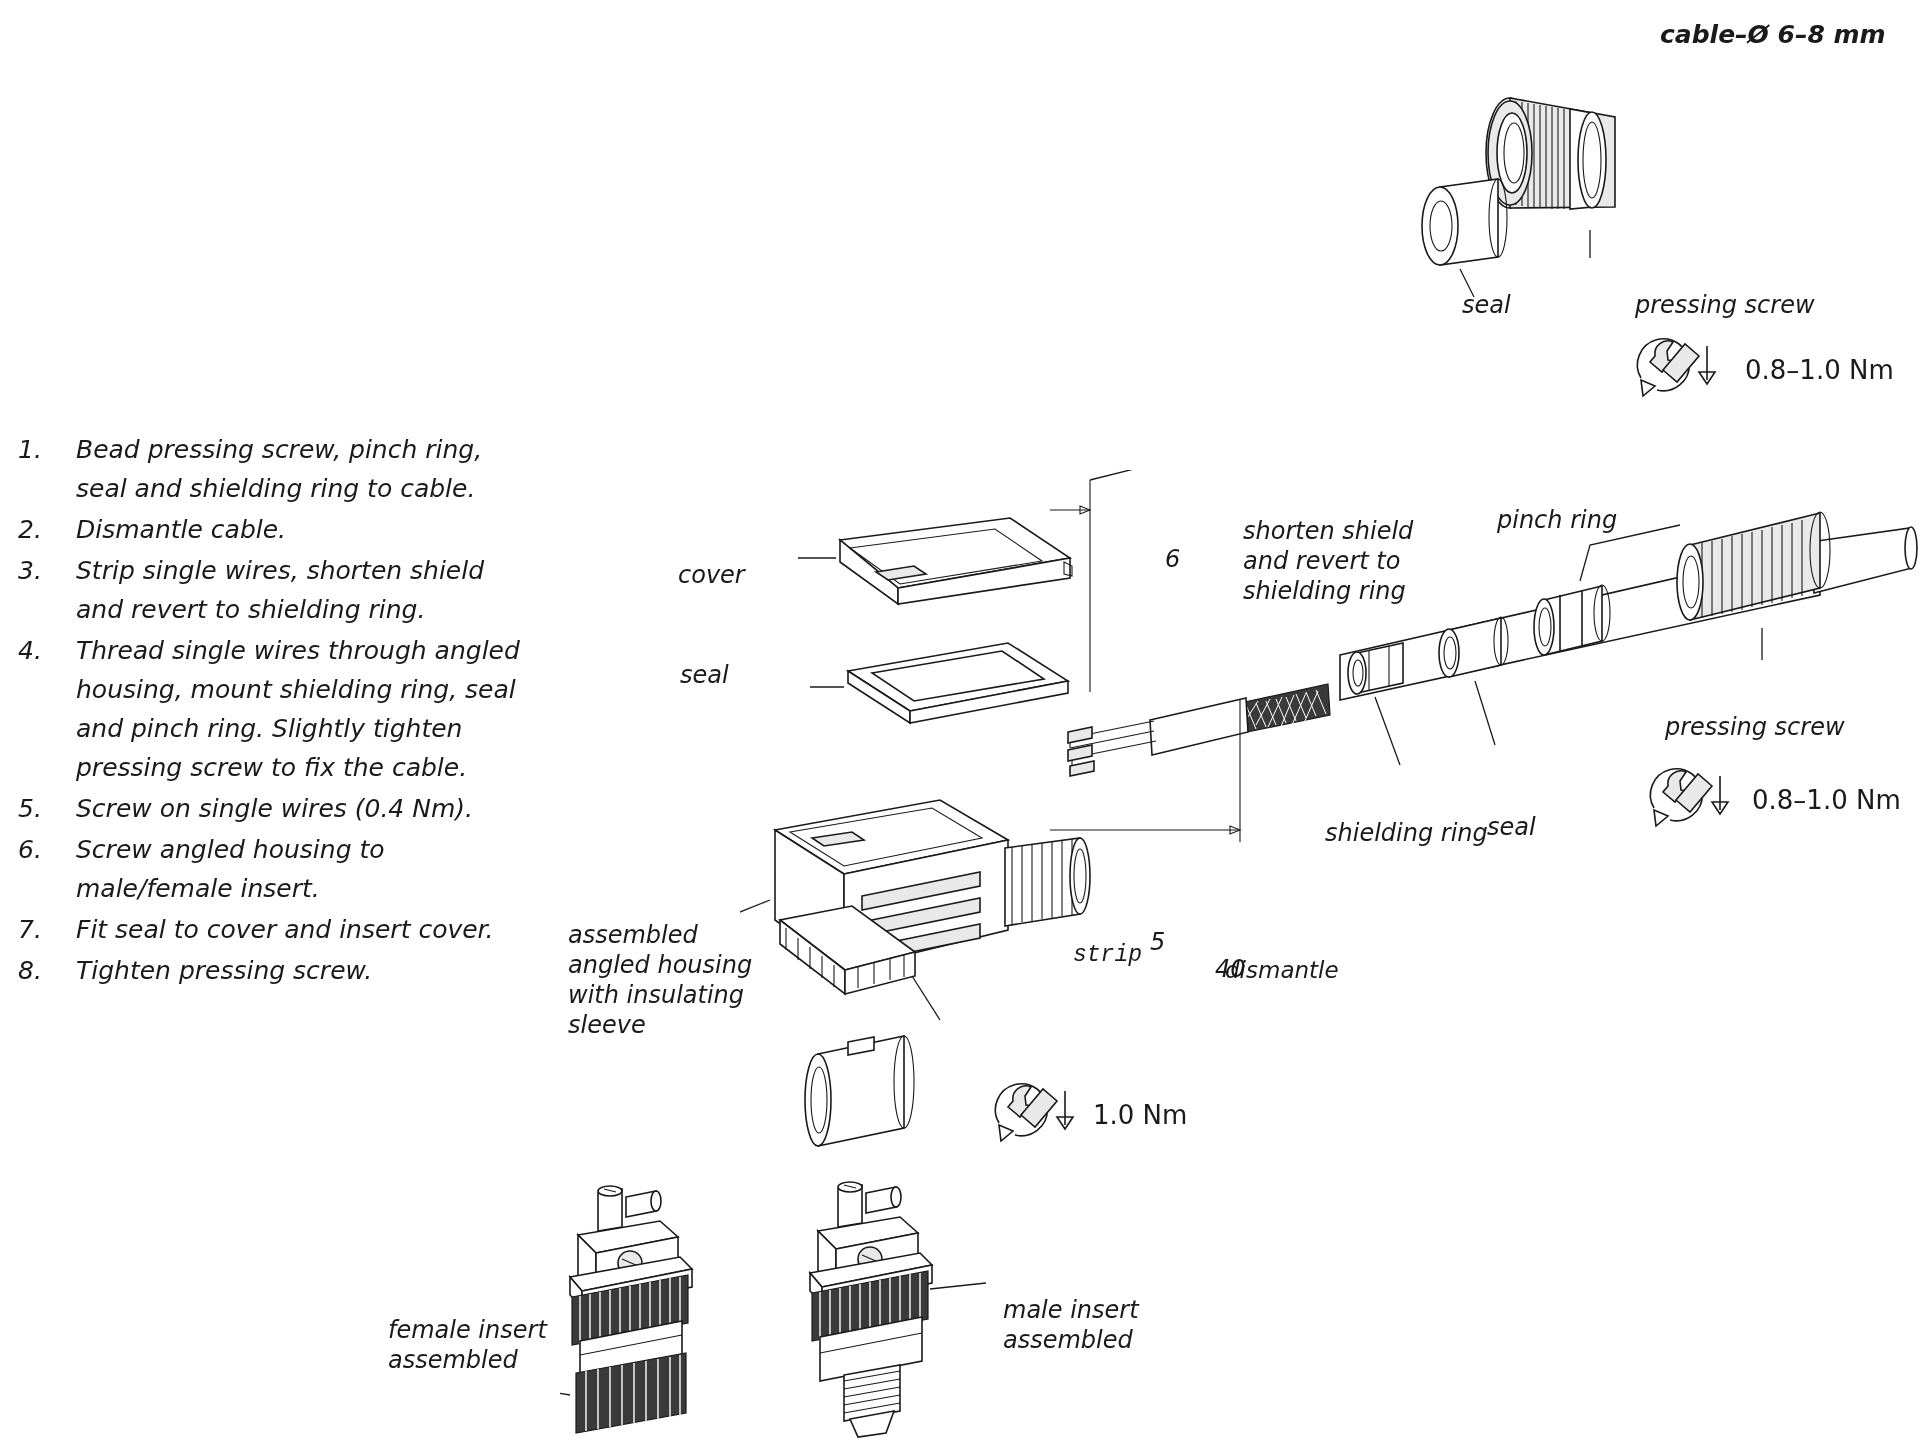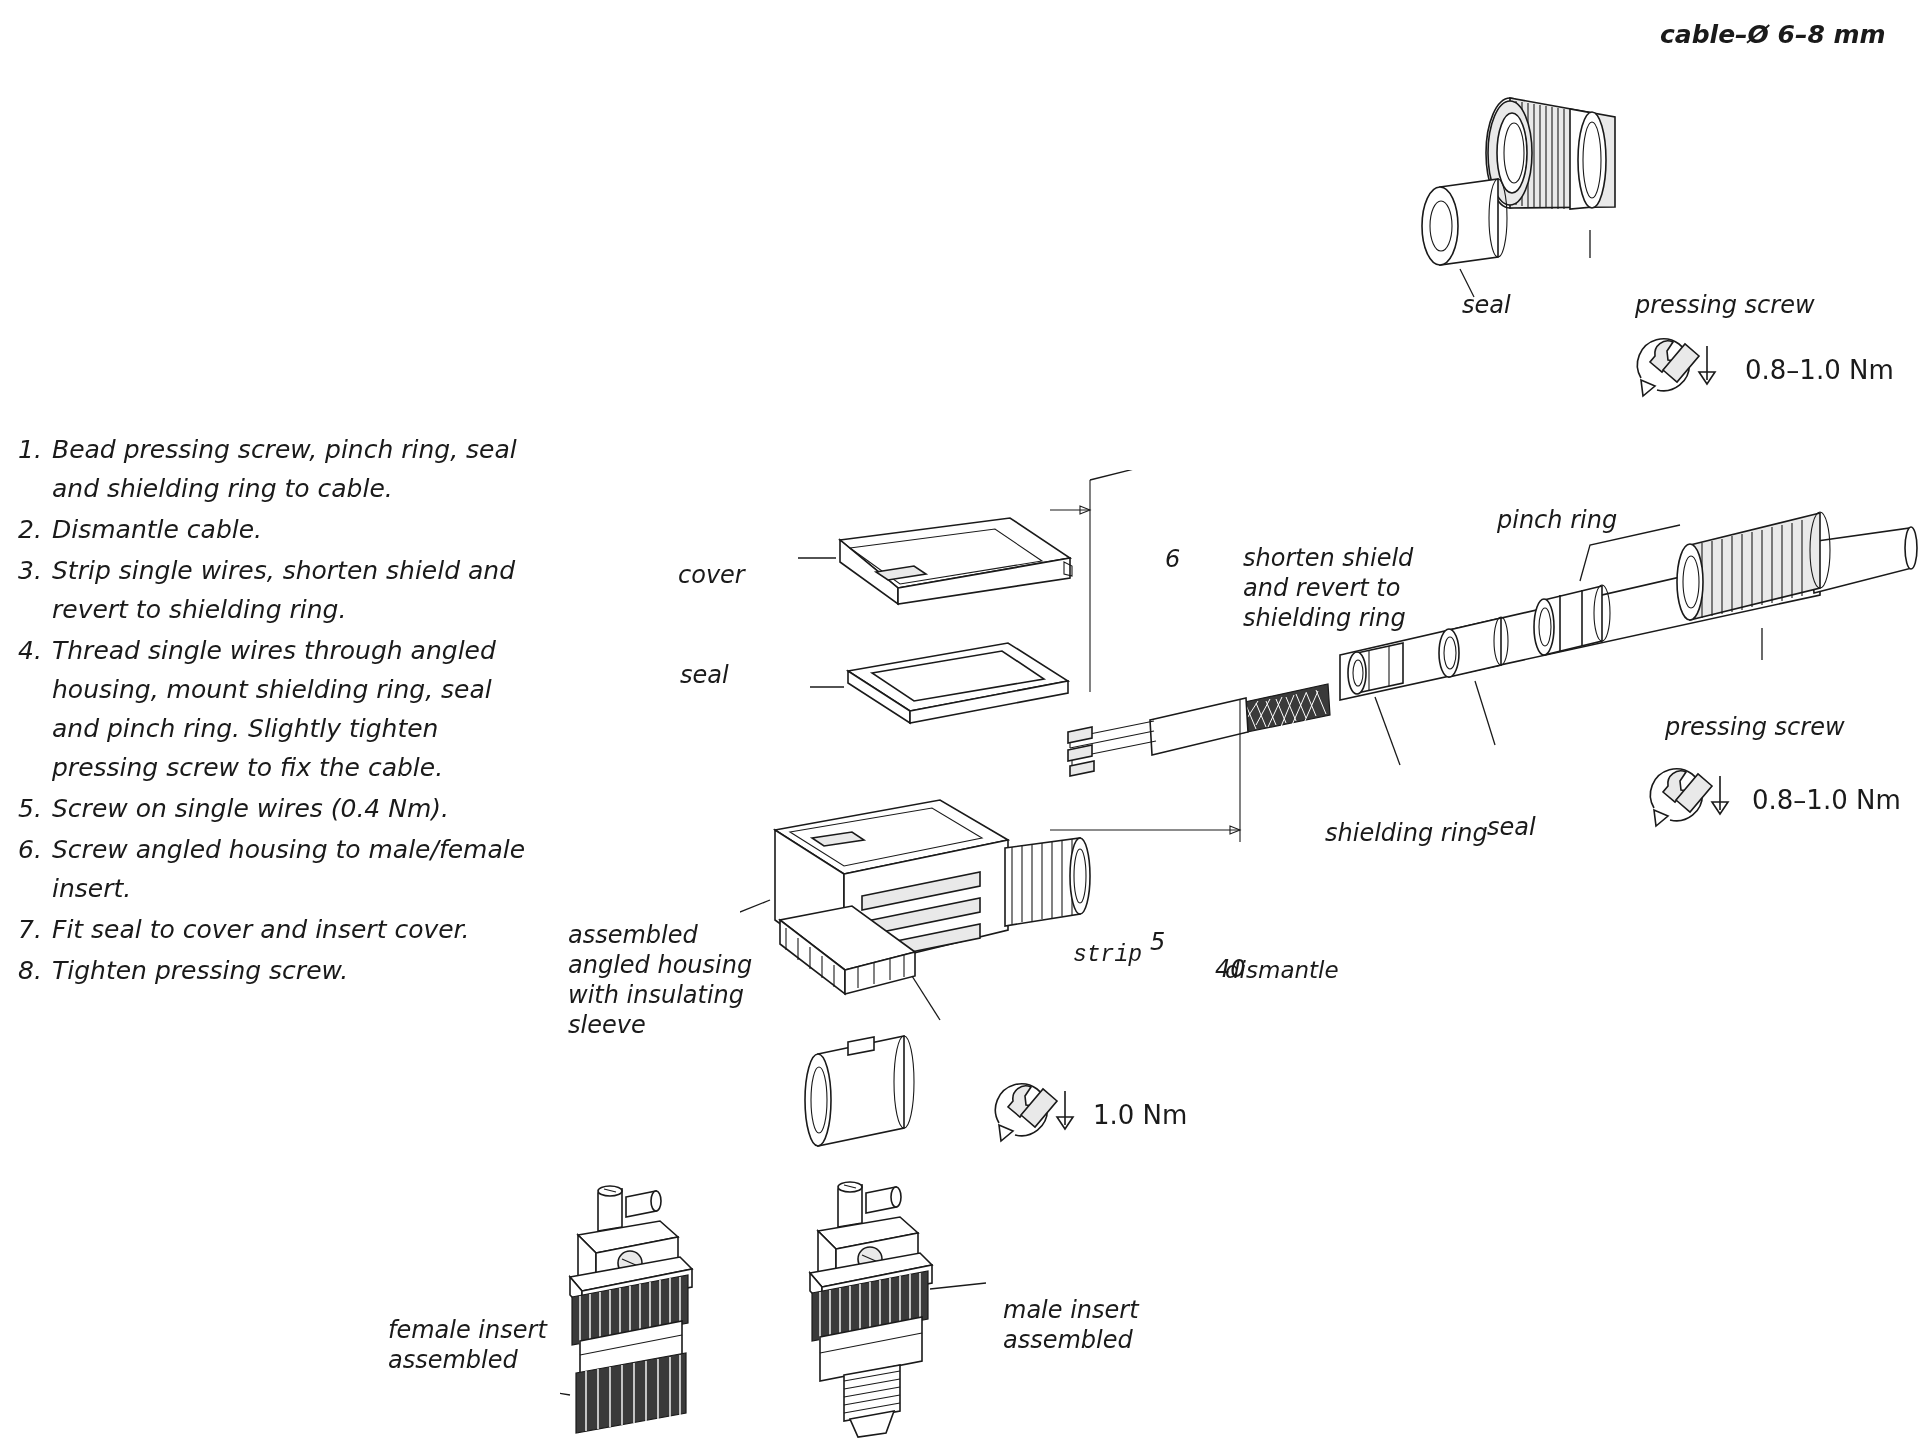--- a/index.html
+++ b/index.html
@@ -21,21 +21,21 @@
     font-size:25px;
     line-height:39px;
   }
   #instructions .step{
     display:flex;
     margin-bottom:2px;
   }
   #instructions .num{
     width:34px;flex:none;text-align:left;
   }
-  #instructions .txt{flex:1;}
+  #instructions .txt{flex:1;margin-left:24px;}
 
   
   .lbl{font-style:italic;font-size:24px;white-space:pre-line;line-height:30px;}
   .lbl.small{font-size:23px;}
   .cable-title{font-style:italic;font-weight:bold;font-size:25px;}
   .torque{font-weight:normal;font-size:26px;}
   .dimnum{font-style:italic;font-size:24px;}
 
   svg{display:block;}
   .ln{fill:none;stroke:#1a1a1a;stroke-width:1.6;}
@@ -247,21 +247,21 @@
     <path class="ln-thin" d="M-160,360 l10,-4 l0,8 Z" fill="#1a1a1a"></path>
     <path class="ln-thin" d="M190,360 l-10,-4 l0,8 Z" fill="#1a1a1a"></path>
   </svg>
 
   <div class="abs dimnum" style="left:1165px;top:545px;">6</div>
   <div class="abs lbl small" style="left:1073px;top:940px;font-family:Liberation Mono, monospace;">strip</div>
   <div class="abs dimnum" style="left:1150px;top:928px;">5</div>
   <div class="abs dimnum" style="left:1215px;top:955px;">40</div>
   <div class="abs lbl small" style="left:1225px;top:955px;">dismantle</div>
 
-  <div class="abs lbl" style="left:1243px;top:543px;font-style:italic;">shorten shield
+  <div class="abs lbl" style="left:1243px;top:516px;font-style:italic;">shorten shield
 and revert to
 shielding ring</div>
   <div class="abs lbl" style="left:1469px;top:505px;margin-left:28px;">pinch ring</div>
   <div class="abs lbl" style="left:1665px;top:712px;">pressing screw</div>
   <div class="abs lbl" style="left:1487px;top:812px;">seal</div>
   <div class="abs lbl" style="left:1325px;top:818px;">shielding ring</div>
 
   <svg class="abs" style="left:1640px;top:760px;" width="110" height="70">
     <path class="ln" d="M14,48 a26,26 0 1 1 16,12"></path>
     <path class="ln" d="M28,56 l-14,-6 l2,16 Z" fill="#1a1a1a"></path>

